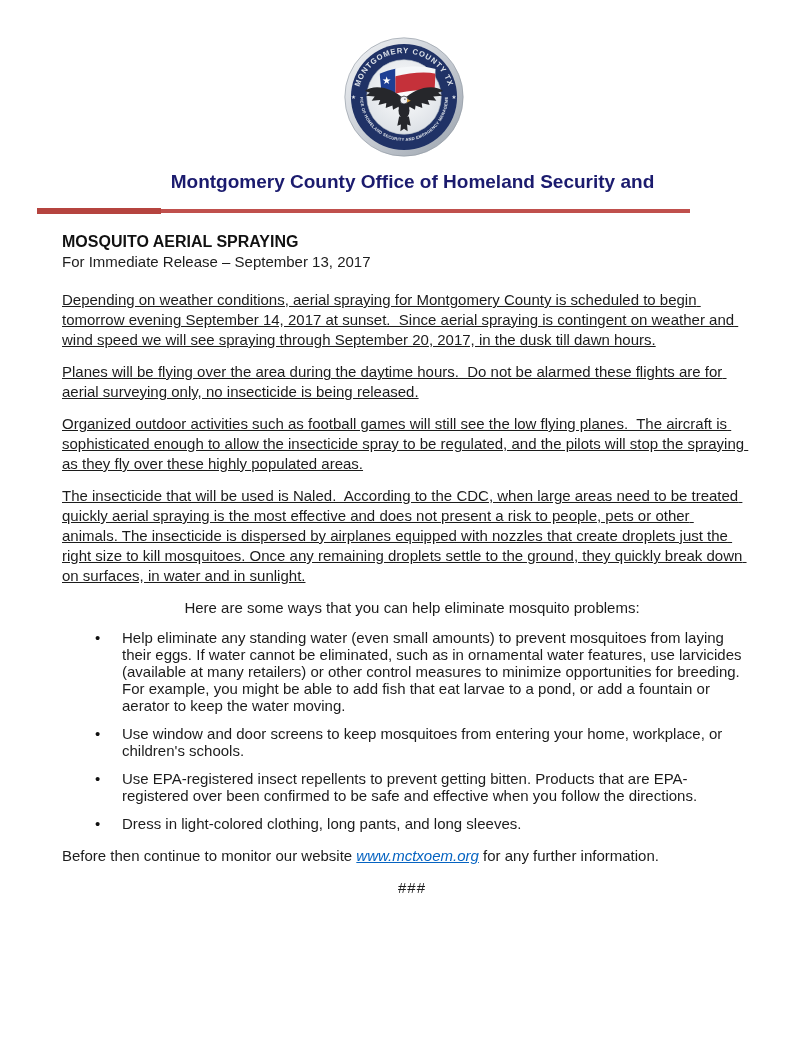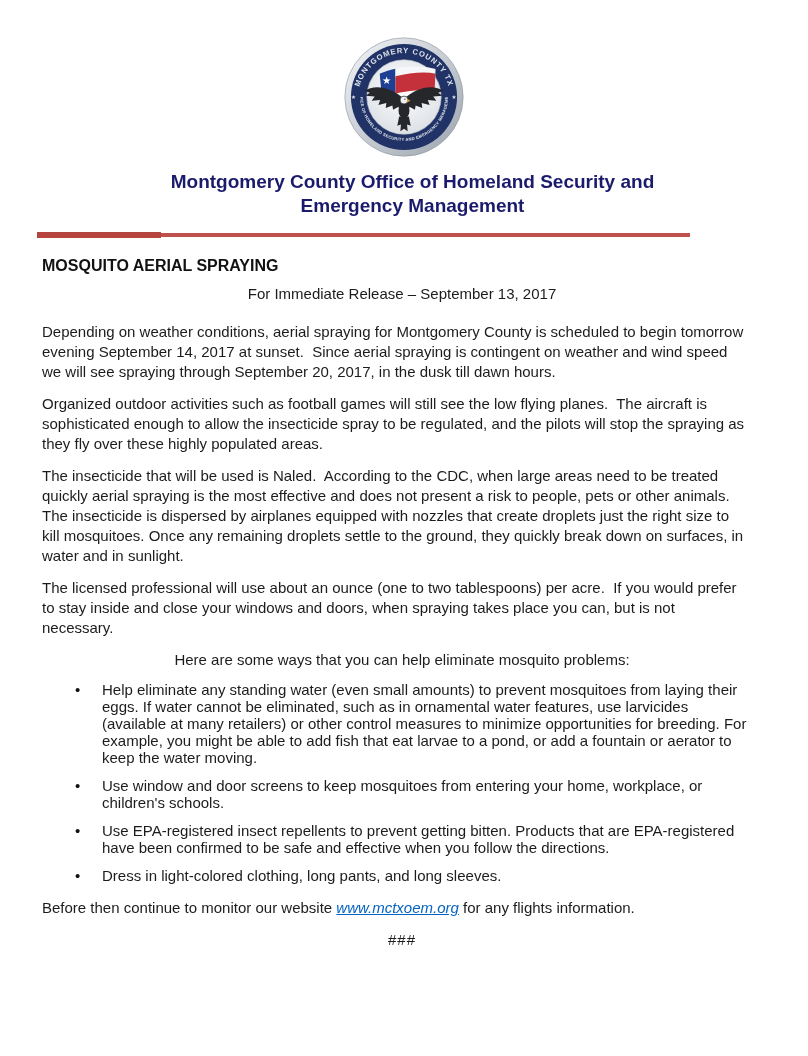--- a/index.html
+++ b/index.html
@@ -17,24 +17,24 @@
     margin:8px 0 0 0;padding-left:17px;
     text-align:center;color:#1b1b6e;
     font-size:19px;line-height:24px;font-weight:bold;
   }
   .org-title span{display:block;}
   .divider{position:relative;margin:14px 0 0 37px;width:653px;height:7px;}
   .divider .seg-thick{position:absolute;left:0;top:0;width:124px;height:6px;background:#b5443f;}
   .divider .seg-thin{position:absolute;left:124px;top:1px;width:529px;height:4px;background:#c0504d;}
 
   
-  main{padding:16px 46px 0 42px;font-size:15px;line-height:20px;}
+  main{padding:16px 46px 0 62px;font-size:15px;line-height:20px;}
   .headline{margin:0;font-size:16px;line-height:21px;font-weight:bold;color:#111;}
-  .dateline{margin:8px;line-height:20px;text-align:center;}
-  main p.body-para{margin:18px 16px 0 0;white-space:pre-wrap;}
+  .dateline{margin:0;line-height:20px;}
+  main p.body-para{margin:18px 16px 0 0;white-space:pre-wrap;text-decoration:underline;}
   main p.body-para + p.body-para{margin-top:12px;}
   .list-intro{margin:12px 0 0 0;text-align:center;}
   ul.bullet-list{list-style:none;margin:6px 0 0 0;padding:0;}
   ul.bullet-list li{
     position:relative;padding-left:49px;line-height:17px;margin:11px;
   }
   ul.bullet-list li::before{
     content:"\2022";position:absolute;left:22px;top:0;
     font-size:15px;line-height:17px;color:#111;
   }
@@ -95,45 +95,44 @@
           <path d="M92 132 L89 147 L95 145 L94 156 L100 152 L106 156 L105 145 L111 147 L108 132 Z"></path>
           <circle cx="100" cy="105" r="6.5" fill="#f2f3f5" stroke="#26272b" stroke-width="1.2"></circle>
           <path d="M105 103 L111 106 L105 109 Z" fill="#d9a13d"></path>
           <circle cx="101.5" cy="103.5" r="1" fill="#26272b"></circle>
         </g>
       </svg>
     </div>
 
     <h1 class="org-title">
       <span>Montgomery County Office of Homeland Security and</span>
-      <span>Emergency Management</span>
     </h1>
 
     <div class="divider">
       <span class="seg-thick"></span>
       <span class="seg-thin"></span>
     </div>
   </header>
 
   <main>
 
     <h2 class="headline">MOSQUITO AERIAL SPRAYING</h2>
     <div class="dateline">For Immediate Release – September 13, 2017</div>
 
     <p class="body-para">Depending on weather conditions, aerial spraying for Montgomery County is scheduled to begin tomorrow evening September 14, 2017 at sunset.  Since aerial spraying is contingent on weather and wind speed we will see spraying through September 20, 2017, in the dusk till dawn hours.</p>
+    <p class="body-para">Planes will be flying over the area during the daytime hours.  Do not be alarmed these flights are for aerial surveying only, no insecticide is being released.</p>
     <p class="body-para">Organized outdoor activities such as football games will still see the low flying planes.  The aircraft is sophisticated enough to allow the insecticide spray to be regulated, and the pilots will stop the spraying as they fly over these highly populated areas.</p>
     <p class="body-para">The insecticide that will be used is Naled.  According to the CDC, when large areas need to be treated quickly aerial spraying is the most effective and does not present a risk to people, pets or other animals. The insecticide is dispersed by airplanes equipped with nozzles that create droplets just the right size to kill mosquitoes. Once any remaining droplets settle to the ground, they quickly break down on surfaces, in water and in sunlight.</p>
-    <p class="body-para">The licensed professional will use about an ounce (one to two tablespoons) per acre.  If you would prefer to stay inside and close your windows and doors, when spraying takes place you can, but is not necessary.</p>
 
     <p class="list-intro">Here are some ways that you can help eliminate mosquito problems:</p>
 
     <ul class="bullet-list">
       <li>Help eliminate any standing water (even small amounts) to prevent mosquitoes from laying their eggs. If water cannot be eliminated, such as in ornamental water features, use larvicides (available at many retailers) or other control measures to minimize opportunities for breeding. For example, you might be able to add fish that eat larvae to a pond, or add a fountain or aerator to keep the water moving.</li>
       <li>Use window and door screens to keep mosquitoes from entering your home, workplace, or children's schools.</li>
-      <li>Use EPA-registered insect repellents to prevent getting bitten. Products that are EPA-registered have been confirmed to be safe and effective when you follow the directions.</li>
+      <li>Use EPA-registered insect repellents to prevent getting bitten. Products that are EPA-registered over been confirmed to be safe and effective when you follow the directions.</li>
       <li>Dress in light-colored clothing, long pants, and long sleeves.</li>
     </ul>
 
-    <p class="closing"><span>Before then continue to monitor our website </span><a href="#">www.mctxoem.org</a><span> for any flights information.</span></p>
+    <p class="closing"><span>Before then continue to monitor our website </span><a href="#">www.mctxoem.org</a><span> for any further information.</span></p>
 
     <div class="end-mark">###</div>
   </main>
 </div>
 
 </body></html>

